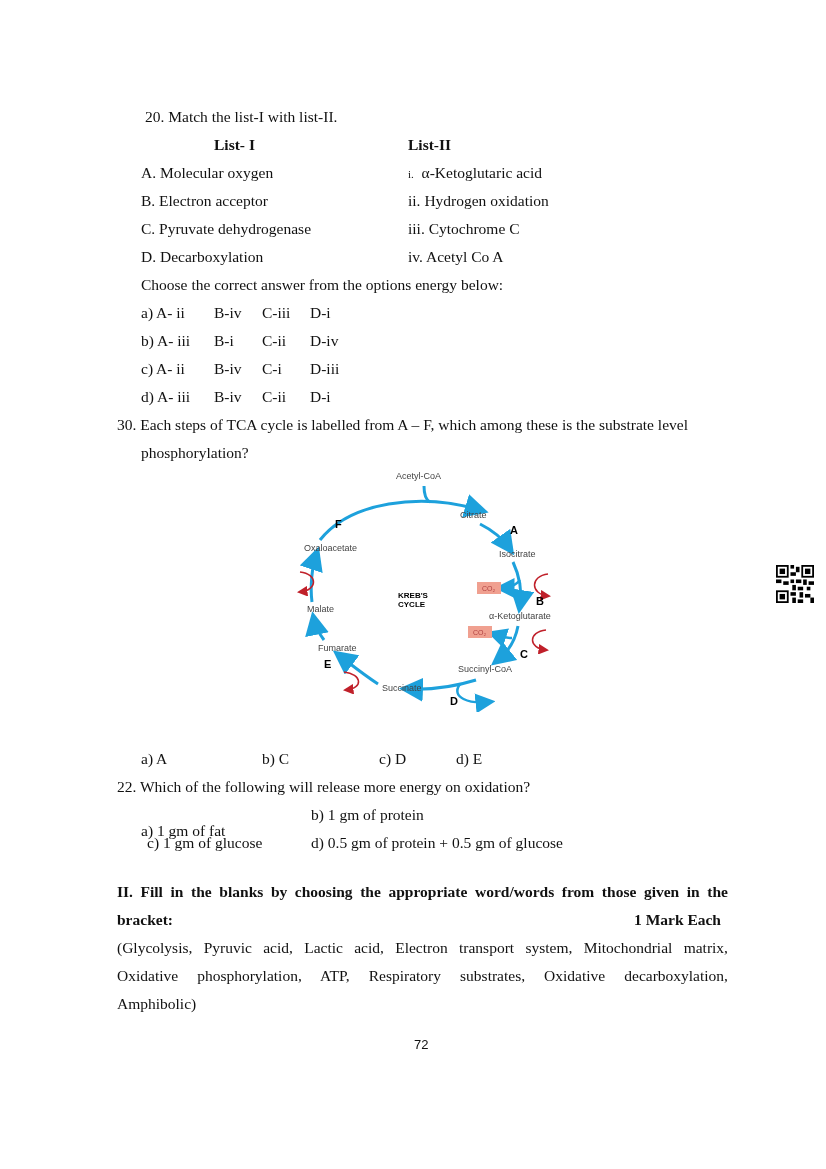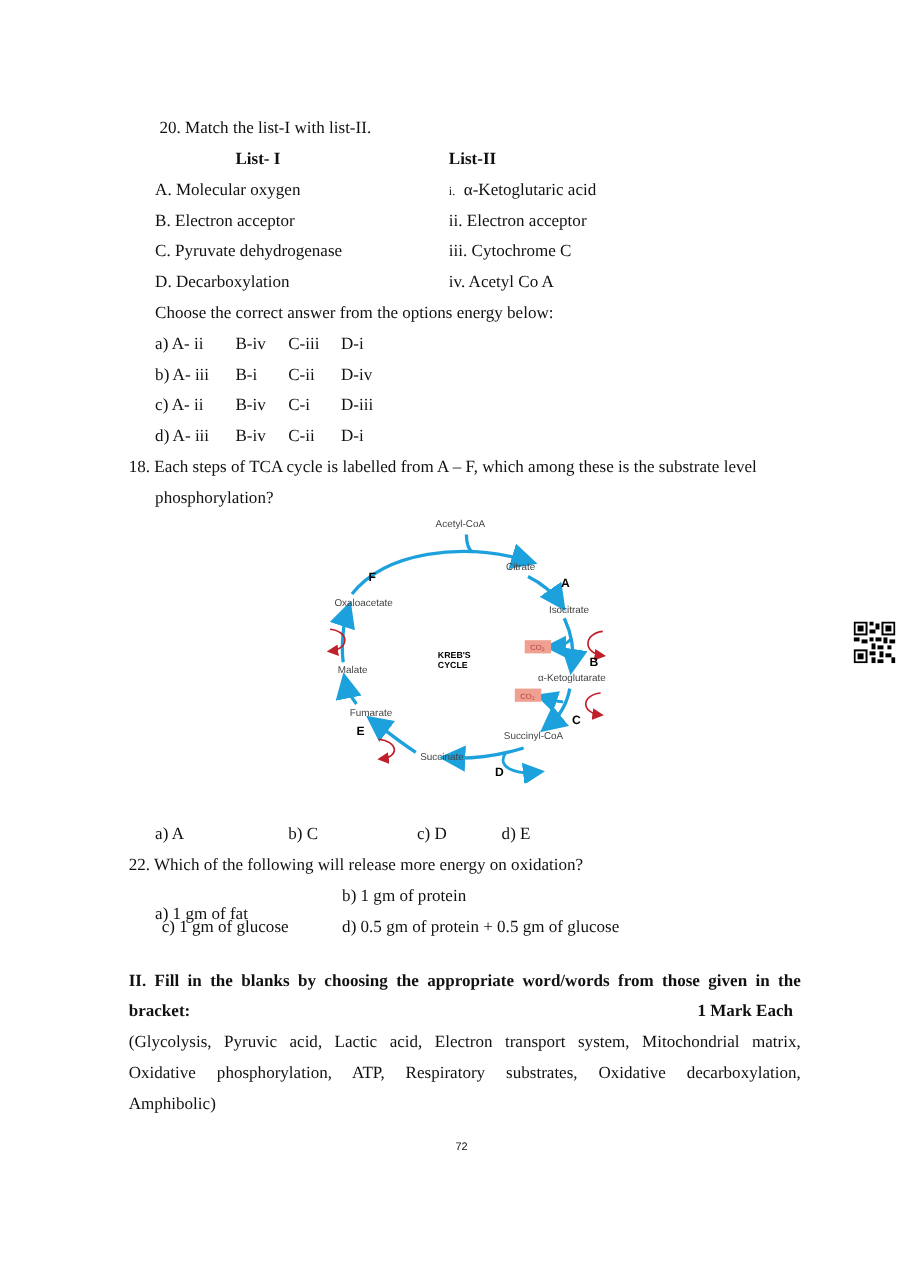--- a/index.html
+++ b/index.html
@@ -1,21 +1,21 @@
 <!DOCTYPE html>
 <html><head>
 <meta charset="utf-8">
 <style>
   html, body { margin: 0; padding: 0; background: #ffffff; }
   body { width: 826px; height: 1169px; position: relative; overflow: hidden;
          font-family: "Liberation Serif", "DejaVu Serif", serif; color: #111; font-size: 15.5px; }
   .abs { position: absolute; white-space: nowrap; }
   .bold { font-weight: bold; }
   .just { position: absolute; left: 117px; width: 611px; text-align: justify; text-align-last: justify; white-space: normal; }
-  .pagenum { font-family: "Liberation Sans", "DejaVu Sans", sans-serif; font-size: 10px; }
+  .pagenum { font-family: "Liberation Sans", "DejaVu Sans", sans-serif; font-size: 13px; }
   svg text { font-family: "Liberation Sans", "DejaVu Sans", sans-serif; }
   .qr { position: absolute; left: 776px; top: 565px; width: 38px; height: 38px; }
 </style>
 </head>
 <body>
 
 <div class="abs" style="left:117px;top:108px;margin-left:28px;">20. Match the list-I with list-II.</div>
 <div class="abs bold" style="left:214px;top:136px;">List- I</div>
 <div class="abs bold" style="left:408px;top:136px;">List-II</div>
 
@@ -23,21 +23,21 @@
 <div class="abs" style="left:141px;top:192px;">B. Electron acceptor</div>
 <div class="abs" style="left:141px;top:220px;">C. Pyruvate dehydrogenase</div>
 <div class="abs" style="left:141px;top:248px;">D. Decarboxylation</div>
 
 <div class="abs" style="left:408px;top:164px;">
   <span style="font-size:11px;">i.</span>&nbsp;
   <span>α-Ketoglutaric acid</span>
 </div>
 <div class="abs" style="left:408px;top:192px;">
   <span>ii.</span>
-  <span>Electron acceptor</span>
+  <span>Hydrogen oxidation</span>
 </div>
 <div class="abs" style="left:408px;top:220px;">
   <span>iii.</span>
   <span>Cytochrome C</span>
 </div>
 <div class="abs" style="left:408px;top:248px;">
   <span>iv.</span>
   <span>Acetyl Co A</span>
 </div>
 
@@ -61,21 +61,21 @@
   <div class="abs" style="left:262px;top:360px;">C-i</div>
   <div class="abs" style="left:310px;top:360px;">D-iii</div>
 </div>
 <div>
   <div class="abs" style="left:141px;top:388px;">d) A- iii</div>
   <div class="abs" style="left:214px;top:388px;">B-iv</div>
   <div class="abs" style="left:262px;top:388px;">C-ii</div>
   <div class="abs" style="left:310px;top:388px;">D-i</div>
 </div>
 
-<div class="abs" style="left:117px;top:416px;">18. Each steps of TCA cycle is labelled from A – F, which among these is the substrate level</div>
+<div class="abs" style="left:117px;top:416px;">30. Each steps of TCA cycle is labelled from A – F, which among these is the substrate level</div>
 <div class="abs" style="left:141px;top:444px;">phosphorylation?</div>
 
 <svg style="position:absolute;left:280px;top:462px;" width="300" height="250" viewBox="0 0 300 250">
   <defs>
     <marker id="ab" markerWidth="8" markerHeight="8" refX="5" refY="4" orient="auto">
       <path d="M0,0 L8,4 L0,8 Z" fill="#1da1dc"></path>
     </marker>
     <marker id="ar" markerWidth="7" markerHeight="7" refX="5" refY="3.5" orient="auto">
       <path d="M0,0 L7,3.5 L0,7 Z" fill="#c0202a"></path>
     </marker>

